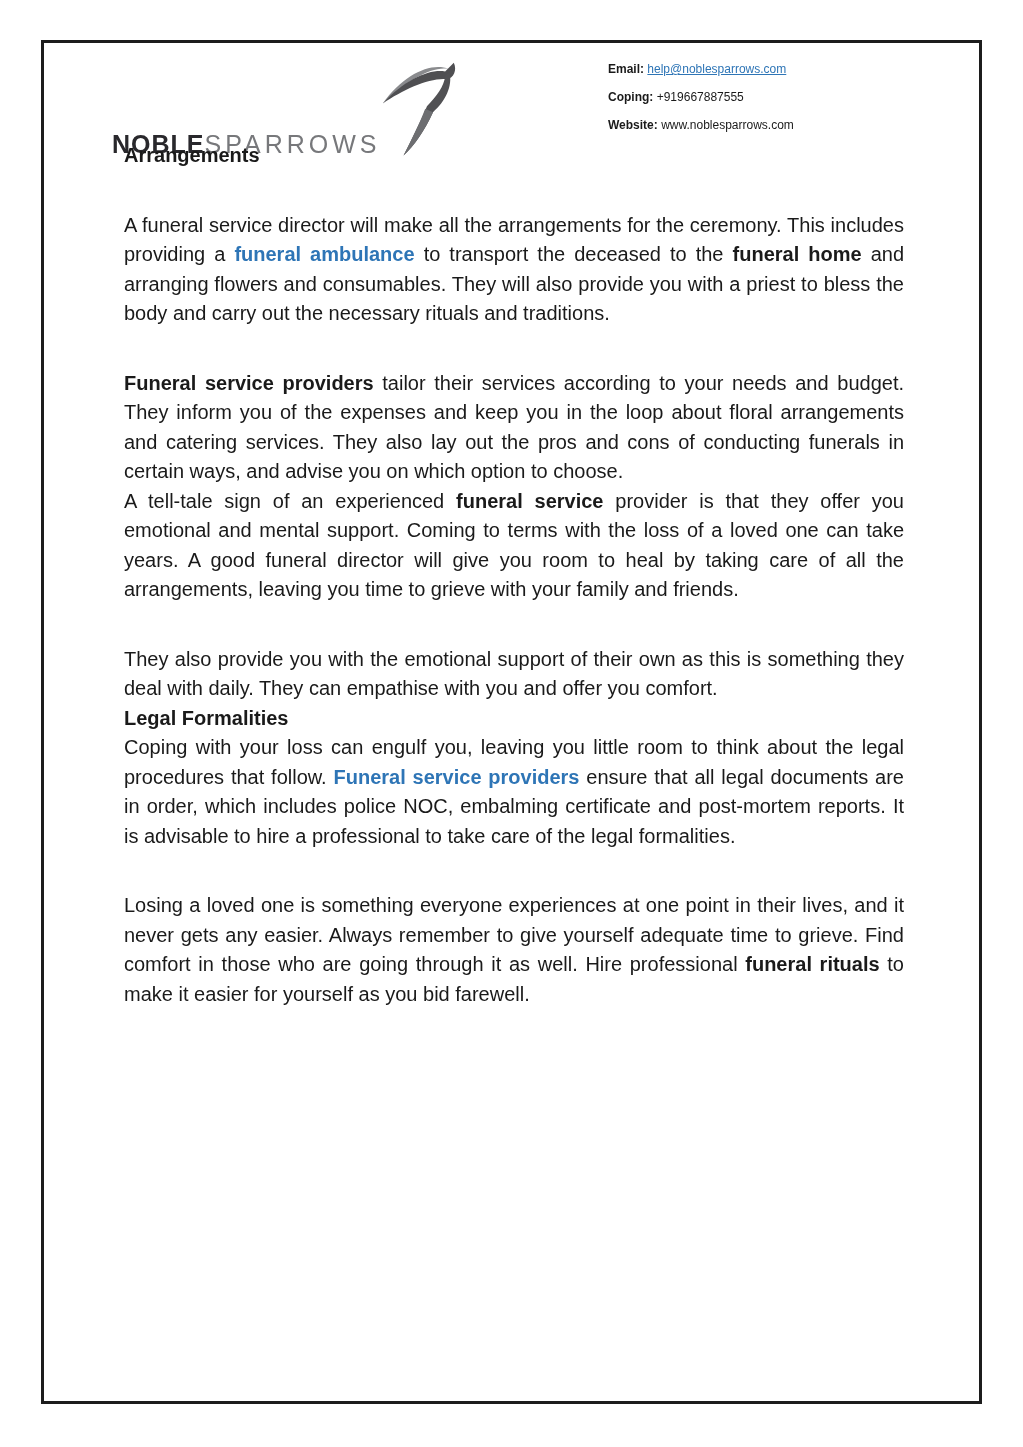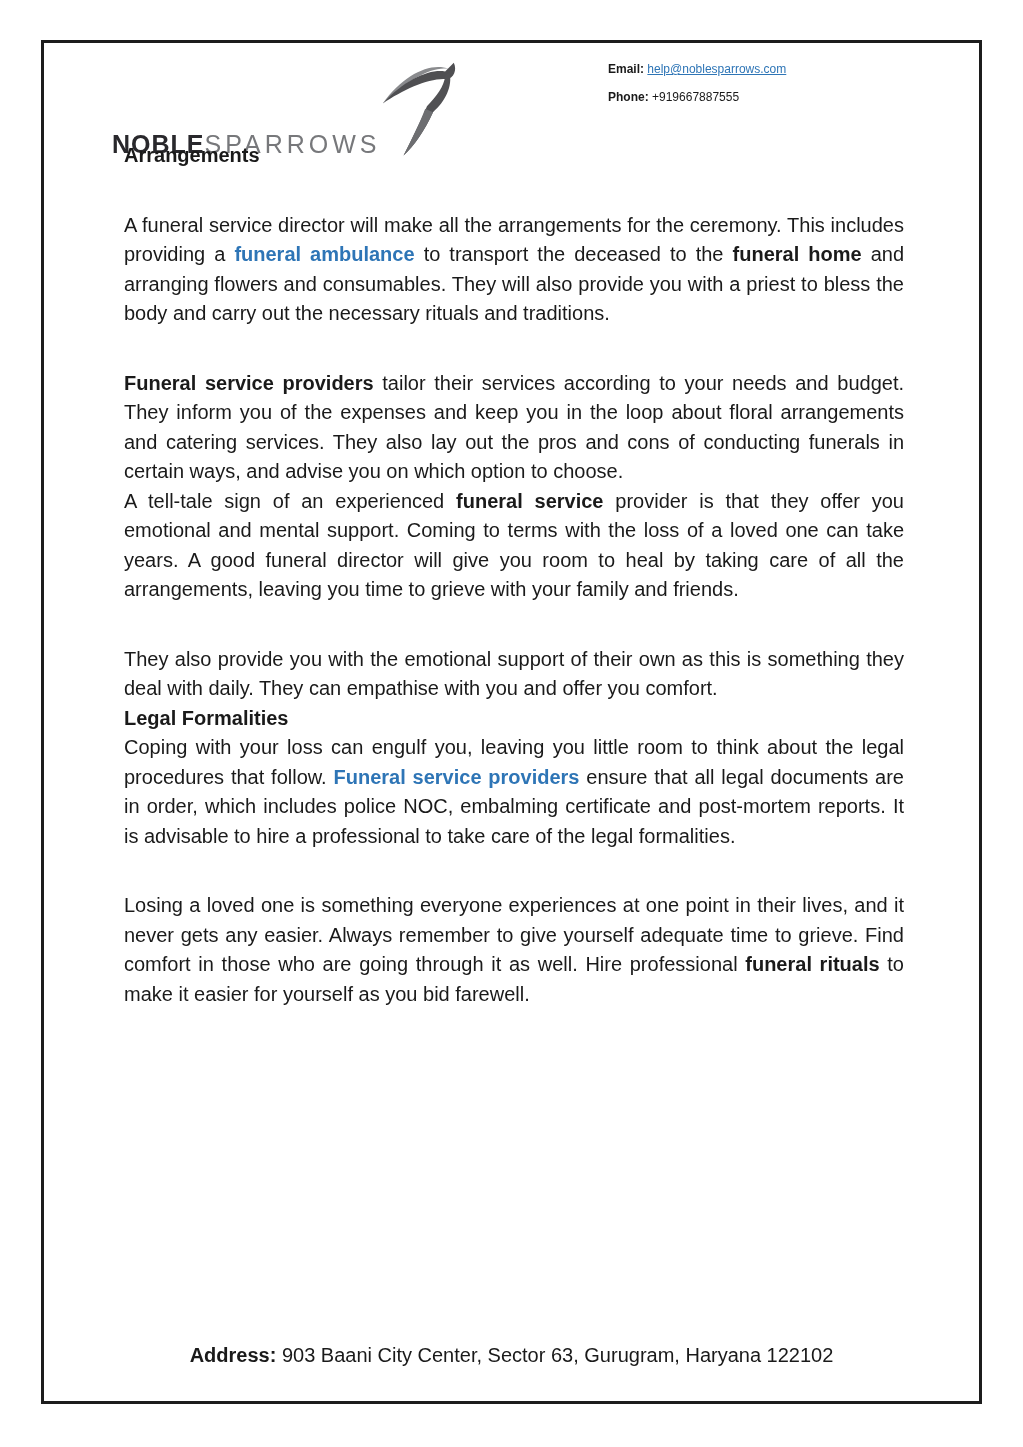--- a/index.html
+++ b/index.html
@@ -69,22 +69,26 @@
       <path d="M60 62 C 50 84, 38 101, 26 112 C 36 92, 45 74, 51 58 Z" fill="#6d6e71"></path>
     </svg>
   </div>
 
   <div class="contact">
     <div>
       <span class="label">Email:</span>
       <span class="email-link">help@noblesparrows.com</span>
     </div>
     <div>
-      <span class="label">Phone:</span>
+      <span class="label">Coping:</span>
       <span>+919667887555</span>
+    </div>
+    <div>
+      <span class="label">Website:</span>
+      <span>www.noblesparrows.com</span>
     </div>
   </div>
 
   <div class="doc-body">
 
     <section>
       <h2 class="section-heading">Arrangements</h2>
       <p class="para"><span>A funeral service director will make all the arrangements for the ceremony. This includes providing a </span><span class="run-link">funeral ambulance</span><span> to transport the deceased to the </span><span class="run-bold">funeral home</span><span> and arranging flowers and consumables. They will also provide you with a priest to bless the body and carry out the necessary rituals and traditions.</span></p>
     </section>
 
@@ -98,18 +102,14 @@
     </section>
 
     <section>
       <h2 class="section-heading">Legal Formalities</h2>
       <p class="para"><span>Coping with your loss can engulf you, leaving you little room to think about the legal procedures that follow. </span><span class="run-link">Funeral service providers</span><span> ensure that all legal documents are in order, which includes police NOC, embalming certificate and post-mortem reports. It is advisable to hire a professional to take care of the legal formalities.</span></p>
       <p class="para"><span>Losing a loved one is something everyone experiences at one point in their lives, and it never gets any easier. Always remember to give yourself adequate time to grieve. Find comfort in those who are going through it as well. Hire professional </span><span class="run-bold">funeral rituals</span><span> to make it easier for yourself as you bid farewell.</span></p>
     </section>
 
   </div>
 
-  <div class="footer">
-    <span class="label">Address:</span>
-    <span>903 Baani City Center, Sector 63, Gurugram, Haryana 122102</span>
-  </div>
 
 </div>
 
 </body></html>

